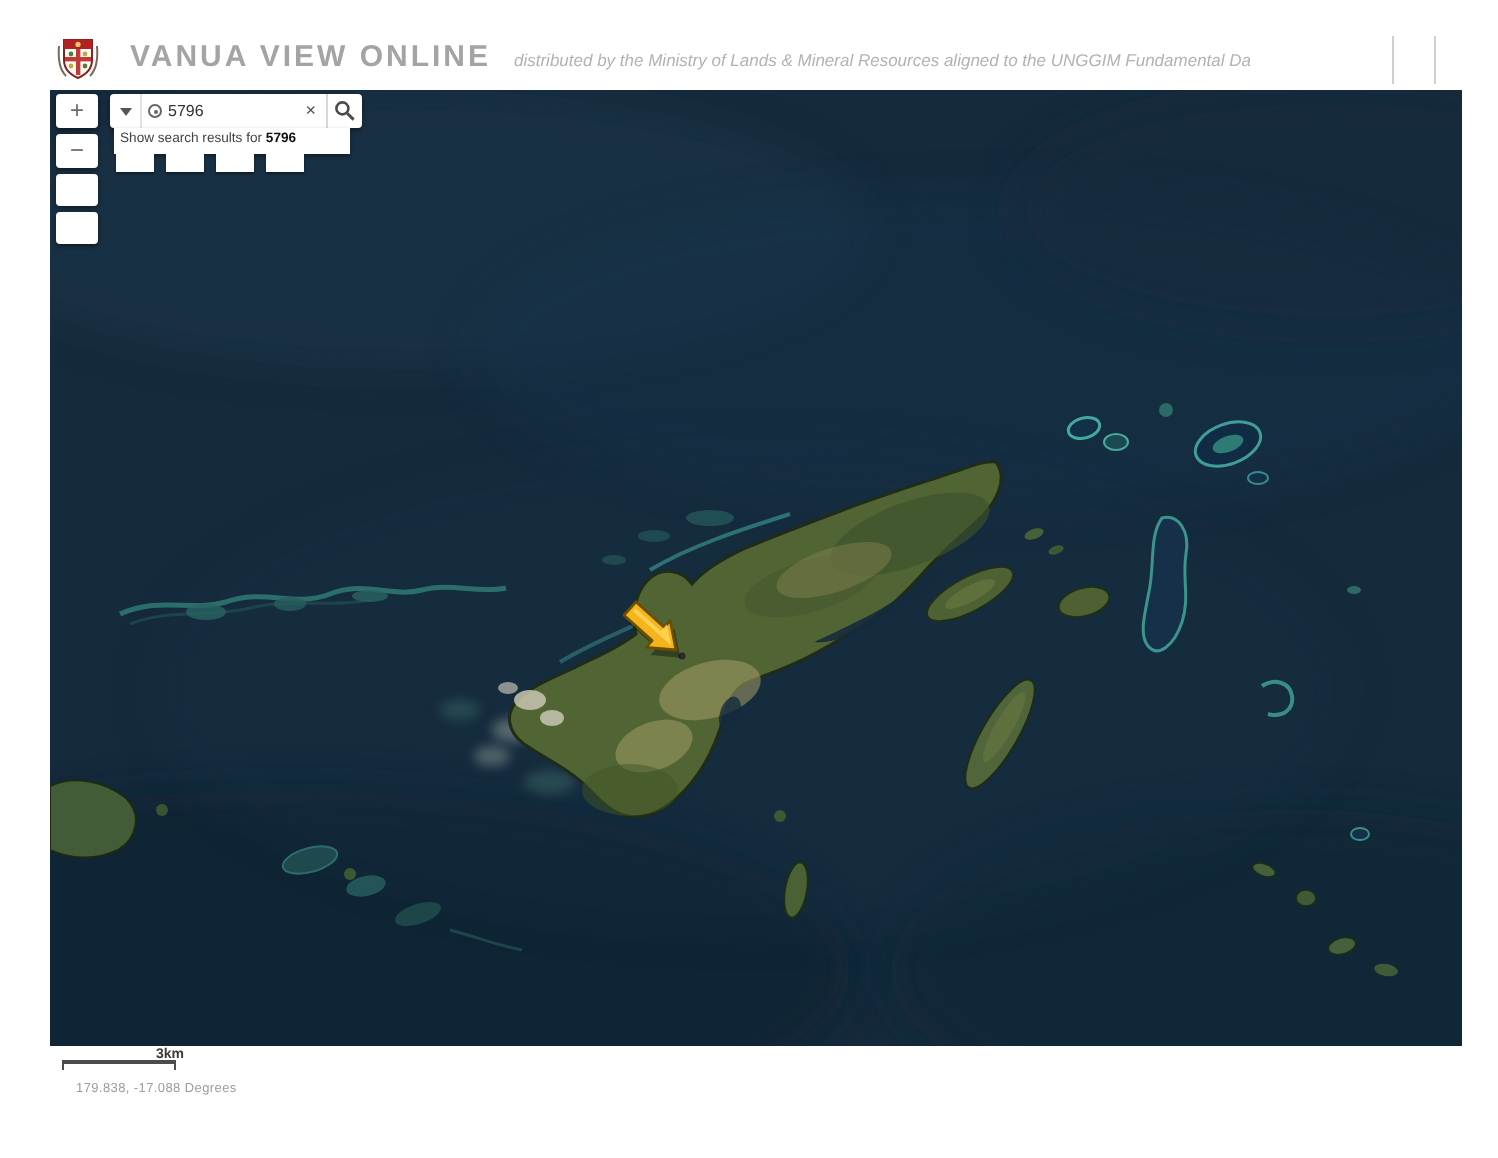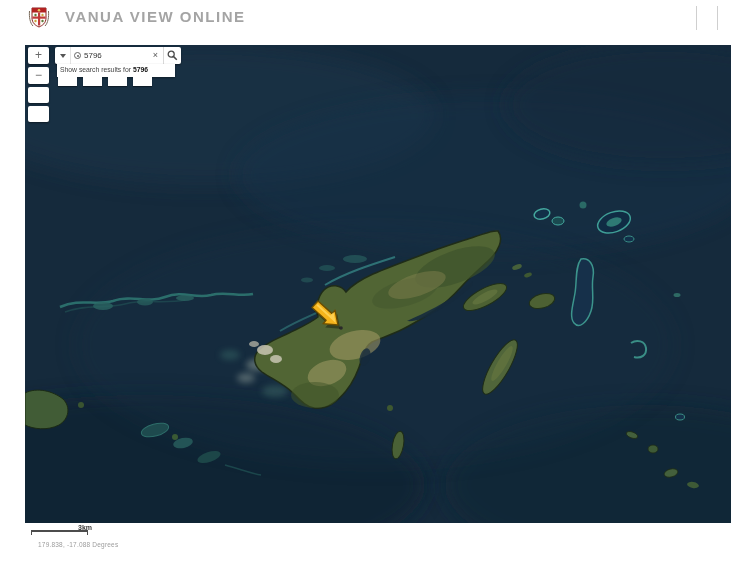--- a/index.html
+++ b/index.html
@@ -1,20 +1,20 @@
 <!DOCTYPE html>
 <html><head>
 <meta charset="utf-8">
 <style>
   * { margin:0; padding:0; box-sizing:border-box; }
   body { width:749px; height:579px; background:#ffffff; font-family:"Liberation Sans", sans-serif; overflow:hidden; }
   .page { position:relative; width:749px; height:579px; background:#fff; }
 
   
-  .header { position:absolute; left:25px; top:2px; width:706px; height:30px; }
+  .header { position:absolute; left:25px; top:14px; width:706px; height:30px; }
   .logo { position:absolute; left:3px; top:3px; width:22px; height:24px; }
   .app-title { position:absolute; left:40px; top:6px; font-size:15px; font-weight:bold; letter-spacing:1.5px; color:#a4a4a4; white-space:nowrap; }
   .app-subtitle { position:absolute; left:232px; top:11px; width:428px; font-size:8.5px; font-style:italic; color:#b2b2b2; white-space:nowrap; overflow:hidden; }
   .hdr-sep { position:absolute; top:4px; width:1px; height:24px; background:#cfcfcf; }
   .hdr-sep.s1 { left:671px; }
   .hdr-sep.s2 { left:692px; }
 
   
   .map { position:absolute; left:25px; top:45px; width:706px; height:478px; background:#152a3c; overflow:hidden; }
   .map svg.base { position:absolute; left:0; top:0; }
@@ -64,20 +64,21 @@
       <rect x="10" y="7.5" width="2.2" height="13" fill="#c03a3a"></rect>
       <rect x="4.5" y="11.5" width="13" height="2.2" fill="#c03a3a"></rect>
       <circle cx="7.5" cy="10" r="1.2" fill="#5a7a3a"></circle>
       <circle cx="14.5" cy="10" r="1.2" fill="#caa43c"></circle>
       <circle cx="7.5" cy="16" r="1.2" fill="#caa43c"></circle>
       <circle cx="14.5" cy="16" r="1.2" fill="#5a7a3a"></circle>
       <circle cx="11" cy="5.2" r="1.3" fill="#e8c860"></circle>
       <path d="M1.5 6 C1 12 2 18 5 21 M20.5 6 C21 12 20 18 17 21" stroke="#7a6a5a" stroke-width="1" fill="none"></path>
     </svg>
     <div class="app-title">VANUA VIEW ONLINE</div>
+    <div class="app-subtitle">distributed by the Ministry of Lands &amp; Mineral Resources aligned to the UNGGIM Fundamental Da</div>
     <div class="hdr-sep s1"></div>
     <div class="hdr-sep s2"></div>
   </div>
 
   <div class="map">
     <svg class="base" width="706" height="478" viewBox="0 0 706 478">
       <defs>
         <filter id="soft" x="-50%" y="-50%" width="200%" height="200%">
             <feGaussianBlur stdDeviation="10"></feGaussianBlur>
           </filter>

